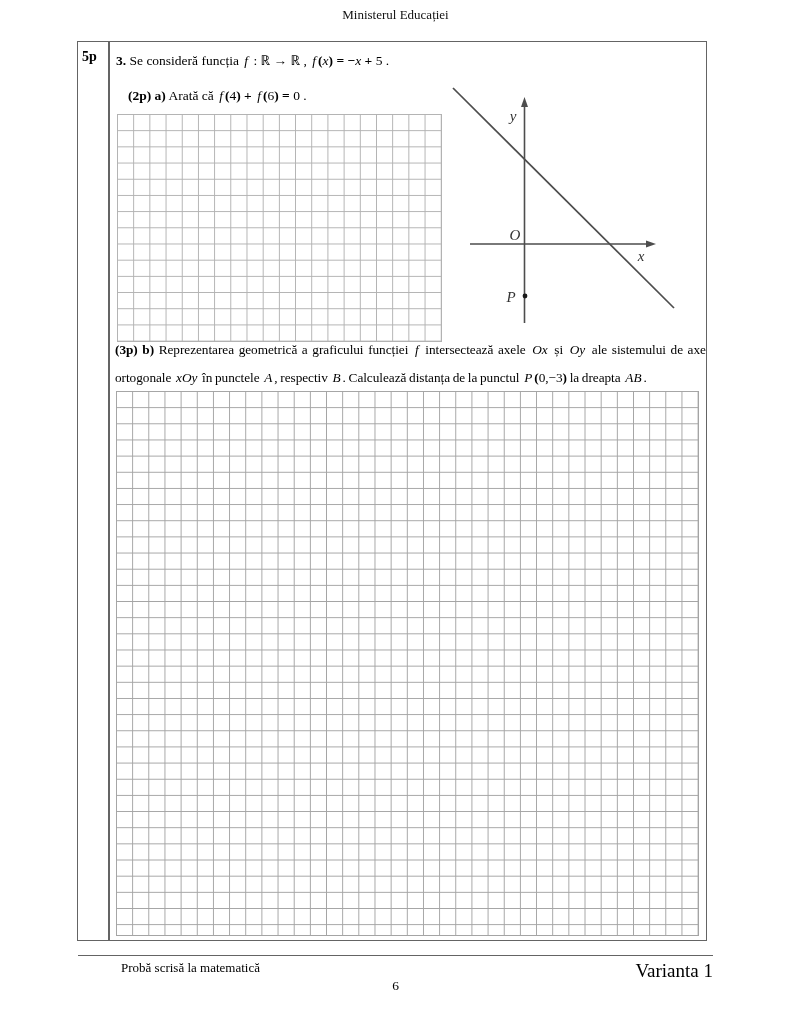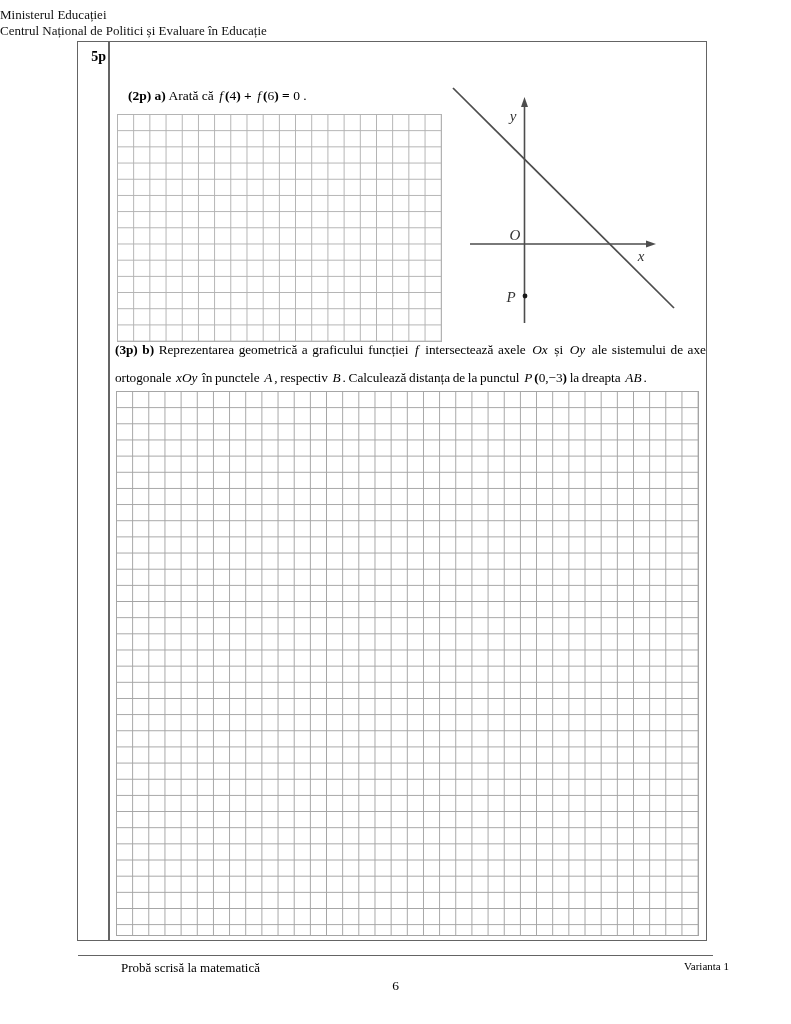--- a/index.html
+++ b/index.html
@@ -5,37 +5,37 @@
   * { margin: 0; padding: 0; box-sizing: border-box; }
   html, body { background: #e8e8e8; }
   body { font-family: "Liberation Serif", serif; color: #000; }
   .page {
     position: relative;
     width: 791px; height: 1024px;
     background: #ffffff;
     margin: 0 auto;
     overflow: hidden;
   }
-  .hdr { position: absolute; left: 0; width: 100%; text-align: left; font-size: 13px; color: #111; }
+  .hdr { position: absolute; left: 0; width: 100%; text-align: center; font-size: 13px; color: #111; }
   .hdr1 { top: 7px; }
   .hdr2 { top: 23px; }
 
   .main-box {
     position: absolute; left: 77px; top: 41px;
     width: 630px; height: 900px;
     border: 1.5px solid #646464;
   }
   .points-divider {
     position: absolute; left: 30px; top: 0;
     width: 1.5px; height: 100%;
     background: #646464;
   }
   .points-label {
     position: absolute; left: 4px; top: 7px; width: 24px;
-    text-align: right; font-weight: bold; font-size: 14px;
+    text-align: left; font-weight: bold; font-size: 14px;
   }
 
   .textline { position: absolute; font-size: 13.5px; white-space: nowrap; }
   .problem-line { left: 116px; top: 51px; }
   .part-a-line { left: 116px; top: 88px; margin-left: 12px; }
 
   .b { font-weight: bold; }
   .it { font-style: italic; }
   .mi { font-style: italic; margin: 0 2px; }
 
@@ -68,36 +68,41 @@
   .graph text {
     font-family: "Liberation Serif", serif;
     font-style: italic; font-size: 15px; fill: #333;
   }
 
   .footer-rule {
     position: absolute; left: 78px; top: 955px; width: 635px;
     border-top: 1.5px solid #646464;
   }
   .footer-left  { position: absolute; left: 78px;  top: 960px; font-size: 13px; margin-left: 43px; }
-  .footer-right { position: absolute; right: 62px; top: 960px; font-size: 11px; }
+  .footer-right { position: absolute; right: 78px; top: 960px; font-size: 19px; }
   .page-number  { position: absolute; left: 0; top: 978px; width: 100%; text-align: center; font-size: 13.5px; }
 </style>
 </head>
 <body>
 
 <div class="page">
 
   <div class="hdr hdr1">Ministerul Educației</div>
-  <div class="hdr hdr2">Centrul Național de Politici și Evaluare în Educație</div>
 
   <div class="main-box">
     <div class="points-divider"></div>
     <div class="points-label">5p</div>
   </div>
 
+  <div class="textline problem-line">
+    <span class="b">3.</span>
+    <span>Se consideră funcția</span>
+    <span class="mi">f</span><span> : ℝ → ℝ ,</span>
+    <span class="mi">f</span><span class="b">(</span><span class="it">x</span><span class="b">) = −</span><span class="it">x</span><span class="b"> + </span><span>5 .</span>
+  </div>
 
   <div class="textline part-a-line">
     <span class="b">(2p) a)</span>
     <span>Arată că</span>
     <span class="mi">f</span><span class="b">(</span><span>4</span><span class="b">) + </span><span class="mi">f</span><span class="b">(</span><span>6</span><span class="b">) = </span><span>0 .</span>
   </div>
 
   <div class="grid grid-a"></div>
 
   <svg class="graph" width="236" height="246" viewBox="0 0 236 246">

